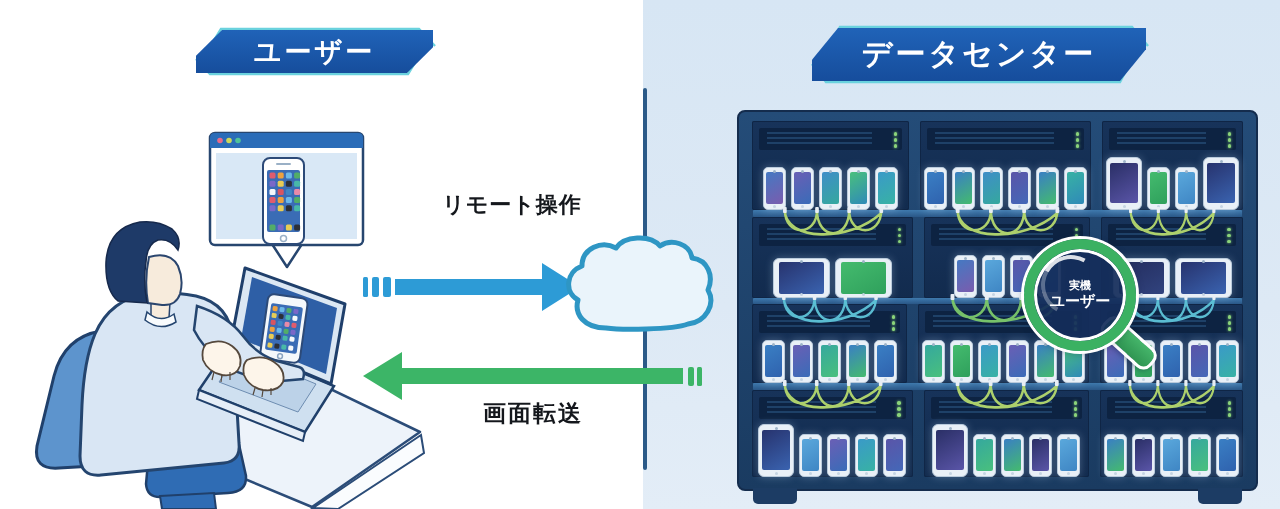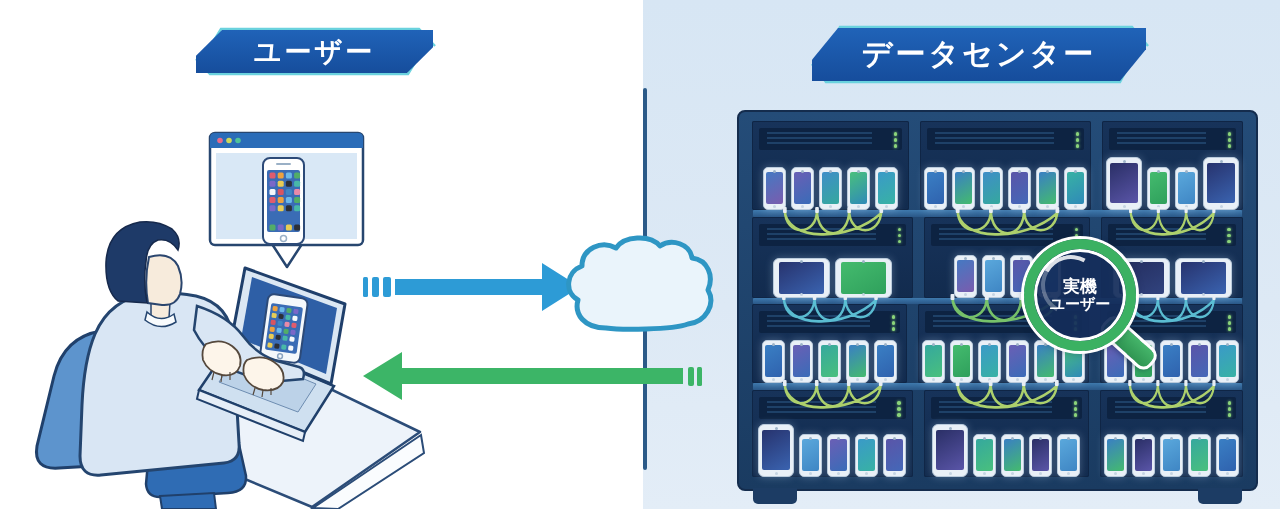--- a/index.html
+++ b/index.html
@@ -58,21 +58,21 @@
   .dev::after{content:"";position:absolute;bottom:1px;left:50%;width:3px;height:3px;margin-left:-1.5px;border-radius:50%;background:#c5d4e2;}
   .foot{position:absolute;bottom:-13px;width:44px;height:16px;background:#1c3c64;border-radius:0 0 5px 5px;}
   .foot-l{left:16px;} .foot-r{right:16px;}
 
   
   .mag-ring{position:absolute;left:1024px;top:239px;width:92px;height:92px;border-radius:50%;
     border:10px solid #3bb162;background:rgba(20,45,90,.93);z-index:6;
     box-shadow:0 0 0 3px #fff,inset 0 0 0 3px #fff,0 2px 8px rgba(10,30,60,.4);
     display:flex;flex-direction:column;align-items:center;justify-content:center;color:#fff;
     font-weight:800;line-height:1.18;text-align:center;}
-  .mag-l1{font-size:17px;} .mag-l2{font-size:15px;}
+  .mag-l1{font-size:11px;} .mag-l2{font-size:15px;}
   .mag-arc{position:absolute;left:7px;top:6px;width:52px;height:52px;border:4px solid transparent;
     border-top-color:rgba(255,255,255,.85);border-left-color:rgba(255,255,255,.3);
     border-radius:50%;transform:rotate(-16deg);}
   .mag-handle{position:absolute;left:1105px;top:309px;width:58px;height:19px;border-radius:10px;
     border:3px solid #fff;background:linear-gradient(180deg,#45b56a,#2f9552);
     transform-origin:0 50%;transform:rotate(42deg);z-index:5;box-shadow:0 2px 5px rgba(10,30,60,.35);}
 </style>
 </head>
 <body>
 
@@ -223,21 +223,23 @@
     <svg class="accent" width="350" height="69">
       <polyline points="9,56 36,7 328,7 344,26" fill="none" stroke="#6ad2de" stroke-width="2.5"></polyline>
       <polyline points="341,14 316,62 22,62 8,44" fill="none" stroke="#6ad2de" stroke-width="2.5"></polyline>
     </svg>
     <div class="badge-core" style="background: linear-gradient(rgb(32, 99, 184), rgb(22, 77, 156));">
       <span style="color: rgb(255, 255, 255);">データセンター</span>
     </div>
   </div>
 
   <div class="flow-label label-internet">
+    <div>リモート操作</div>
   </div>
+  <div class="flow-label label-screen">画面転送</div>
 
   <div class="rack-wrap">
     <div id="rack">
         <div class="rack-sec">
           <div class="bay-cell">
             <div class="slat">
               <div class="leds">
                 <div class="led"></div>
                 <div class="led"></div>
                 <div class="led"></div>

